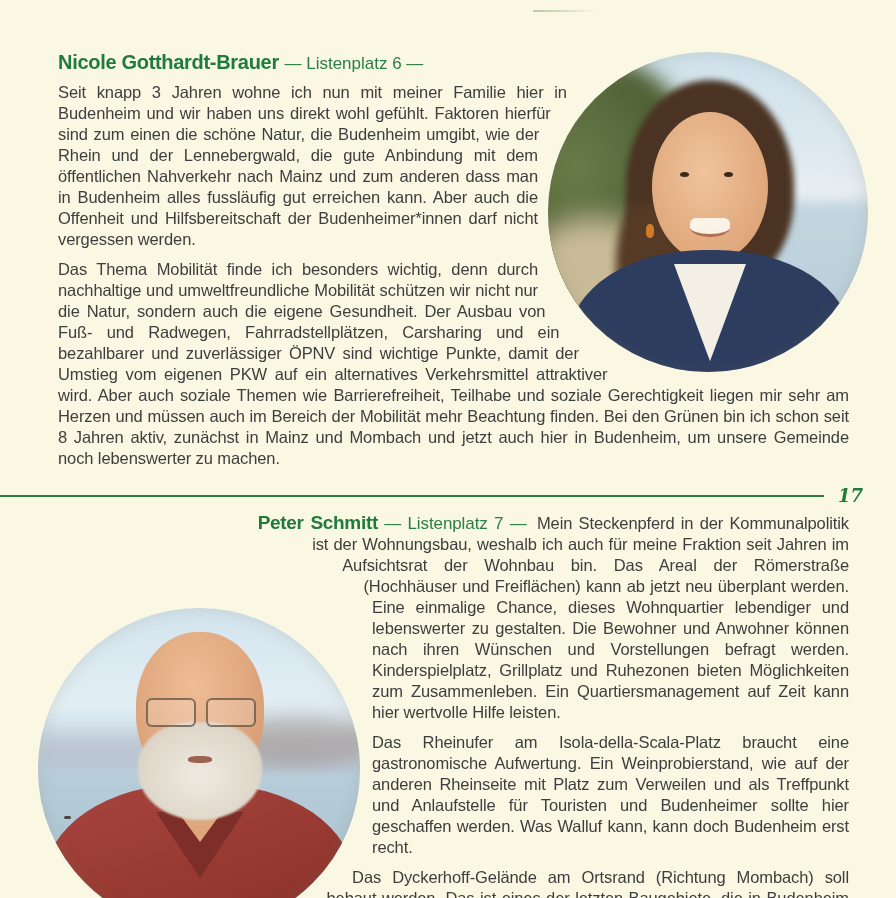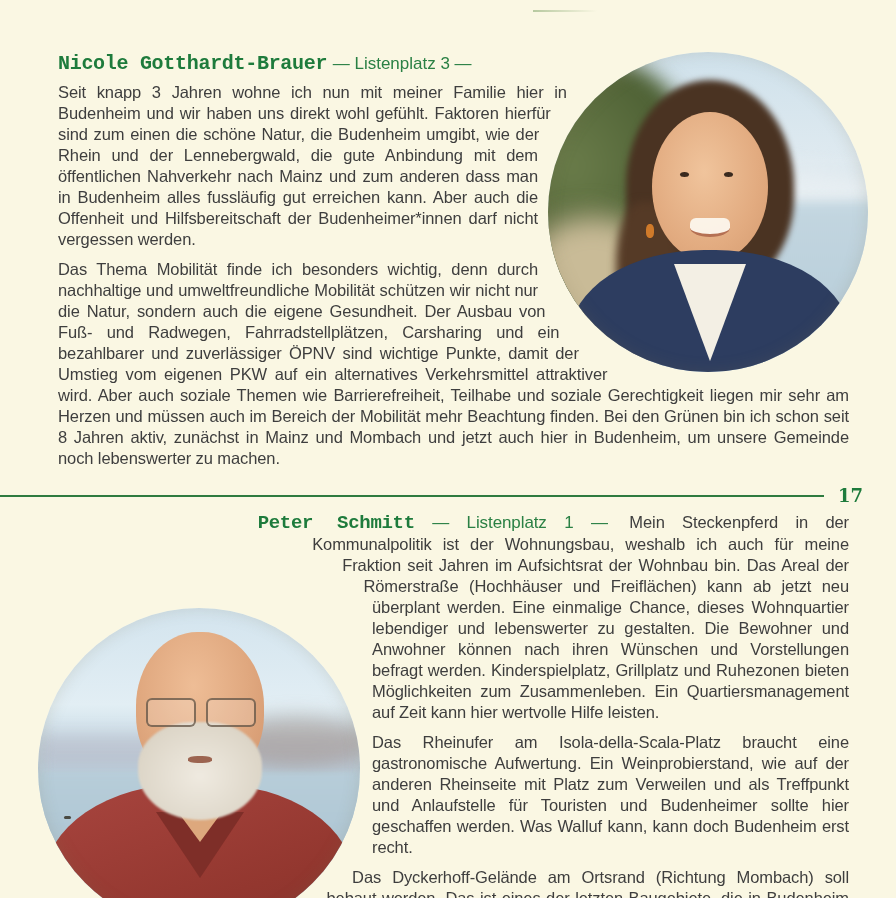--- a/index.html
+++ b/index.html
@@ -26,21 +26,21 @@
     font-size:16.5px;line-height:21px;
     text-align:justify;
     letter-spacing:-0.1px;
   }
   h2.cand{
     margin:20px 0 6px 0;
     font-size:20px;line-height:24px;
     font-weight:700;
   }
   .cname{
-    font-family:Liberation Mono, monospace;
+    font-family:Liberation Sans, sans-serif;
     font-weight:700;
     color:#1E7B3C;
     font-size:20px;
     letter-spacing:-0.3px;
   }
   .lp{
     font-family:"Liberation Sans",sans-serif;
     font-weight:400;
     color:#2A8044;
     font-size:17px;
@@ -114,21 +114,21 @@
   
   .pagenum-row{
     position:relative;display:flex;align-items:center;
     margin:8px 0 6px 0;
     height:20px;
   }
   .rule{flex:1;height:2px;background:#2E7B3F;margin-left:-58px;}
   .pnum{
     margin-left:14px;margin-right:-14px;
     font-family:"DejaVu Serif",serif;font-weight:700;
-    font-size:18px;color:#1E7B3C;line-height:20px;
+    font-size:18px;color:#1E7B3C;line-height:20px;font-style:italic;
   }
   .clearfix::after{content:"";display:block;clear:both;}
 </style>
 </head>
 <body>
 
 <div class="page">
   <div class="top-mark"></div>
 
   <div class="content">
@@ -148,21 +148,21 @@
         <div class="pn-eye-r"></div>
         <div class="pn-smile"></div>
         <div class="pn-earring"></div>
         <div class="pn-body"></div>
         <div class="pn-shirt"></div>
         <div class="photo-edge"></div>
       </div>
 
       <h2 class="cand">
         <span class="cname">Nicole Gotthardt-Brauer</span>
-        <span class="lp">— Listenplatz 3 —</span>
+        <span class="lp">— Listenplatz 6 —</span>
       </h2>
       <p class="bio">Seit knapp 3 Jahren wohne ich nun mit meiner Familie hier in Budenheim und wir haben uns direkt wohl gefühlt. Faktoren hierfür sind zum einen die schöne Natur, die Budenheim umgibt, wie der Rhein und der Lennebergwald, die gute Anbindung mit dem öffentlichen Nahverkehr nach Mainz und zum anderen dass man in Budenheim alles fussläufig gut erreichen kann. Aber auch die Offenheit und Hilfsbereitschaft der Budenheimer*innen darf nicht vergessen werden.</p>
       <p class="bio">Das Thema Mobilität finde ich besonders wichtig, denn durch nachhaltige und umweltfreundliche Mobilität schützen wir nicht nur die Natur, sondern auch die eigene Gesundheit. Der Ausbau von Fuß- und Radwegen, Fahrradstellplätzen, Carsharing und ein bezahlbarer und zuverlässiger ÖPNV sind wichtige Punkte, damit der Umstieg vom eigenen PKW auf ein alternatives Verkehrsmittel attraktiver wird. Aber auch soziale Themen wie Barrierefreiheit, Teilhabe und soziale Gerechtigkeit liegen mir sehr am Herzen und müssen auch im Bereich der Mobilität mehr Beachtung finden. Bei den Grünen bin ich schon seit 8 Jahren aktiv, zunächst in Mainz und Mombach und jetzt auch hier in Budenheim, um unsere Gemeinde noch lebenswerter zu machen.</p>
     </section>
 
     <div class="pagenum-row">
       <div class="rule"></div>
       <div class="pnum">17</div>
     </div>
 
@@ -179,21 +179,21 @@
         <div class="pp-head"></div>
         <div class="pp-beard"></div>
         <div class="pp-mouth"></div>
         <div class="pp-lens-l"></div>
         <div class="pp-lens-r"></div>
         <div class="photo-edge"></div>
       </div>
 
       <p class="bio inline-name">
         <span class="cname">Peter Schmitt</span>
-        <span class="lp">— Listenplatz 1 —</span>
+        <span class="lp">— Listenplatz 7 —</span>
         <span>Mein Steckenpferd in der Kommunalpolitik ist der Wohnungsbau, weshalb ich auch für meine Fraktion seit Jahren im Aufsichtsrat der Wohnbau bin. Das Areal der Römerstraße (Hochhäuser und Freiflächen) kann ab jetzt neu überplant werden. Eine einmalige Chance, dieses Wohnquartier lebendiger und lebenswerter zu gestalten. Die Bewohner und Anwohner können nach ihren Wünschen und Vorstellungen befragt werden. Kinderspielplatz, Grillplatz und Ruhezonen bieten Möglichkeiten zum Zusammenleben. Ein Quartiersmanagement auf Zeit kann hier wertvolle Hilfe leisten.</span>
       </p>
       <p class="bio">Das Rheinufer am Isola-della-Scala-Platz braucht eine gastronomische Aufwertung. Ein Weinprobierstand, wie auf der anderen Rheinseite mit Platz zum Verweilen und als Treffpunkt und Anlaufstelle für Touristen und Budenheimer sollte hier geschaffen werden. Was Walluf kann, kann doch Budenheim erst recht.</p>
       <p class="bio">Das Dyckerhoff-Gelände am Ortsrand (Richtung Mombach) soll bebaut werden. Das ist eines der letzten Baugebiete, die in Budenheim noch zur Verfügung stehen. Wir brauchen dringend günstigen Wohnraum im Ort. Hier bietet sich eine gestalterische Chance für unsere Gemeinde: Ökologisches, energieneutrales Bauen kann hier umgesetzt werden.</p>
     </section>
 
   </div>
 </div>
 
 </body></html>

